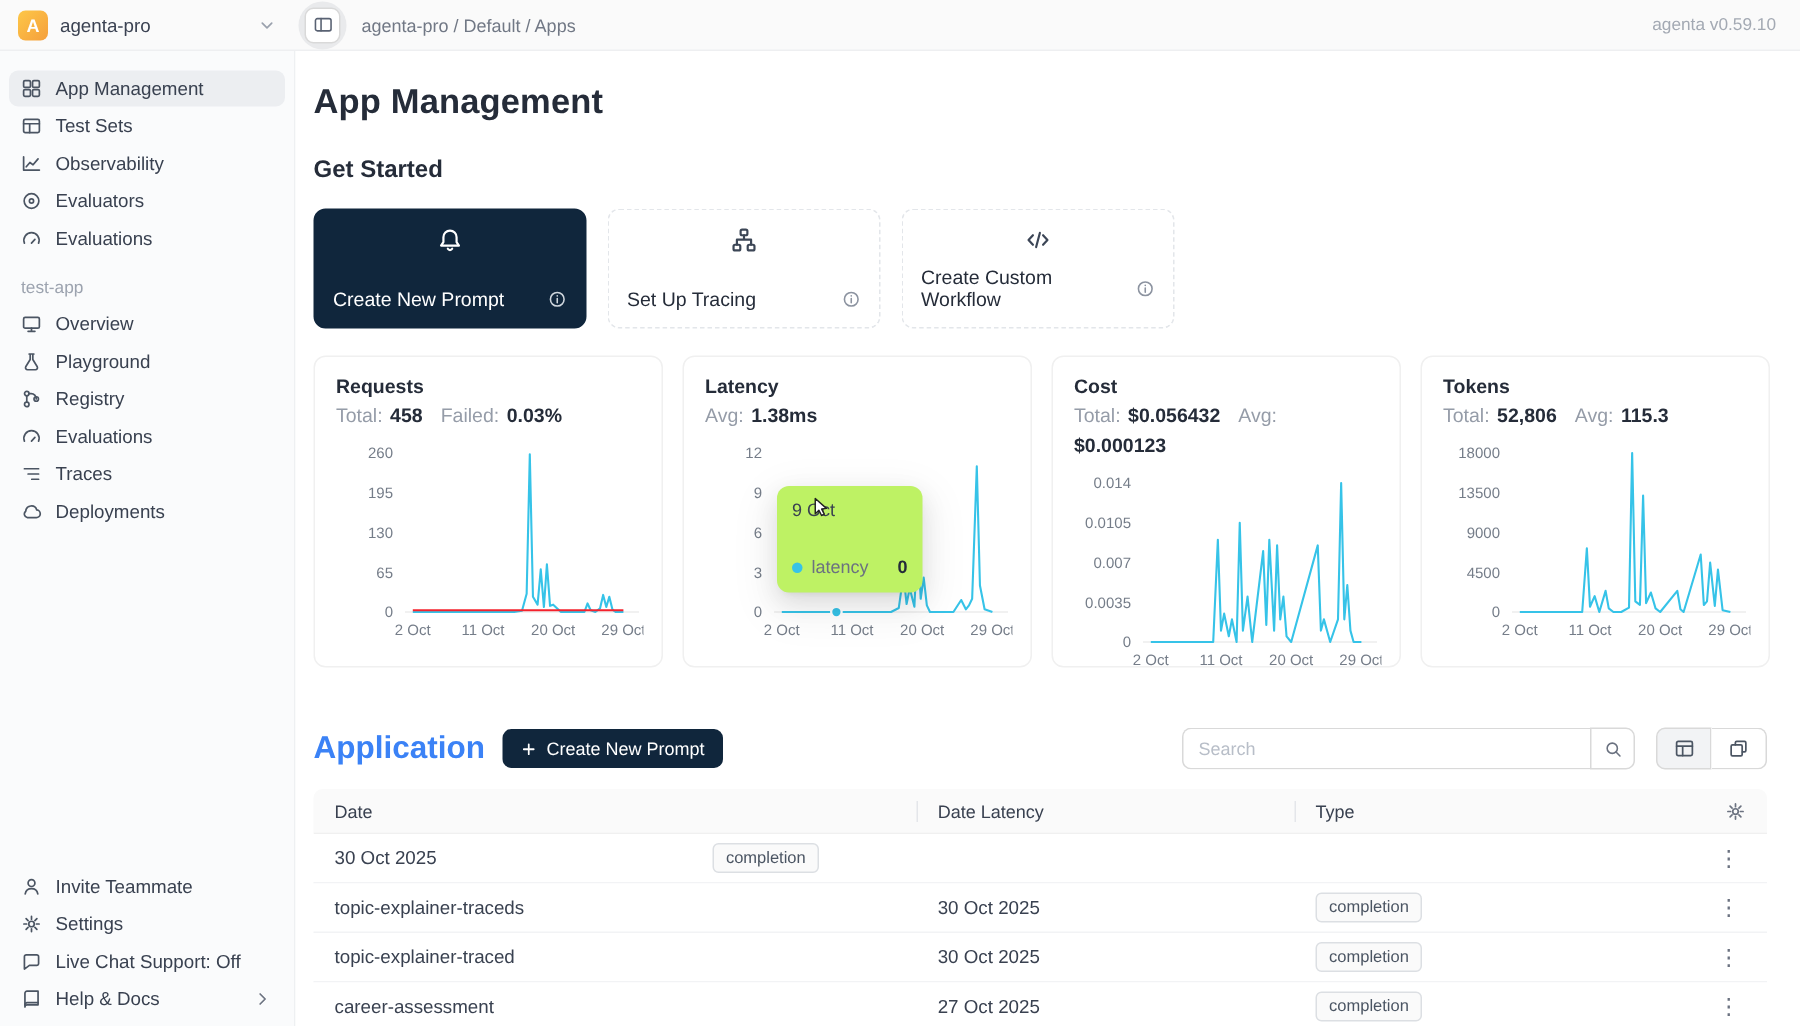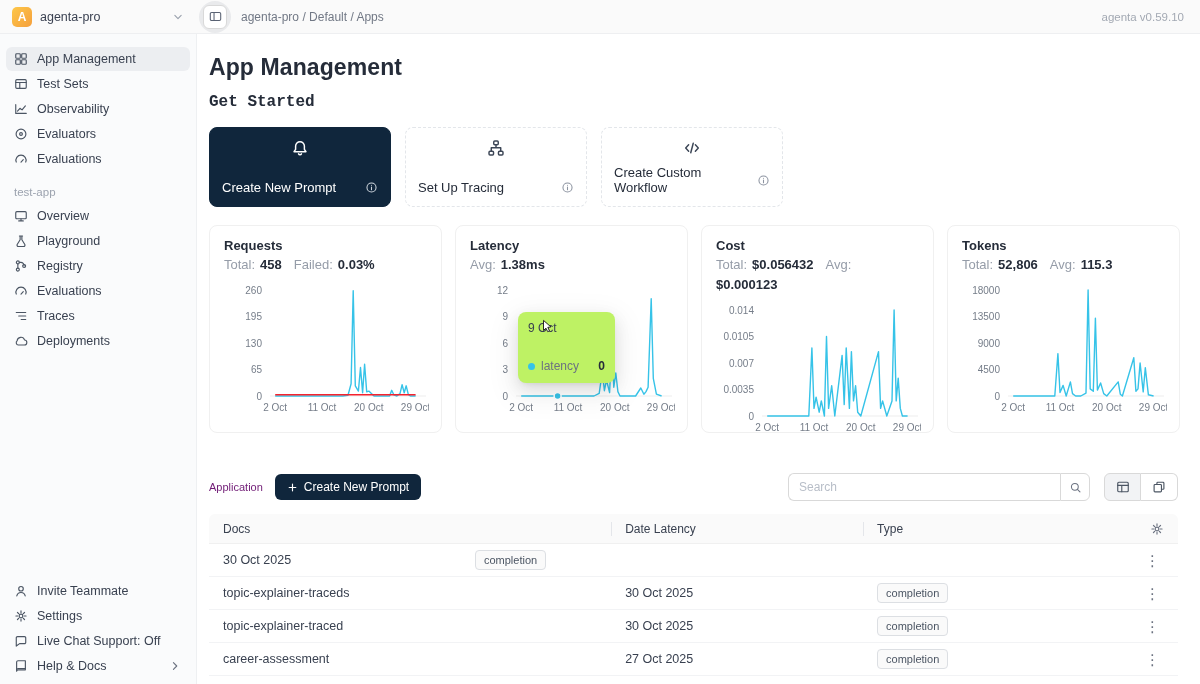--- a/index.html
+++ b/index.html
@@ -28,21 +28,21 @@
   .side-item{display:flex;align-items:center;gap:9px;margin:1px 6px;padding:5px 8px;border-radius:6px;font-size:12.5px;color:#394150;cursor:pointer;}
   .side-item .icon{color:#4b5563;flex:0 0 14px;}
   .side-item.active{background:#eceef1;}
   .side-item .chev-r{margin-left:auto;color:#6b7280;}
   .side-section{font-size:11.5px;color:#9ca3af;padding:14px 14px 5px;}
   .side-bottom{position:absolute;bottom:5px;left:0;right:0;}
 
   
   .main{position:absolute;left:197px;top:34px;right:0;bottom:0;overflow:hidden;padding:20px 22px 0 12px;background:#fff;}
   .page-title{font-size:23px;font-weight:700;color:#252c39;letter-spacing:.1px;}
-  .section-h{font-size:16px;font-weight:700;color:#252c39;margin-top:12px;font-family:Liberation Mono, monospace;}
+  .section-h{font-size:16px;font-weight:700;color:#252c39;margin-top:24px;}
 
   .gs-row{display:flex;gap:14px;margin-top:16px;}
   .gs-card{width:182px;height:80px;border:1px dashed #e3e6ea;border-radius:8px;padding:11px 12px;display:flex;flex-direction:column;justify-content:space-between;background:#fff;cursor:pointer;}
   .gs-card.dark{background:#10263c;border:1px solid #10263c;}
   .gs-icon{color:#3c4656;}
   .gs-icon svg{width:18px;height:18px;}
   .gs-card.dark .gs-icon{color:#fff;}
   .gs-bottom{display:flex;align-items:center;justify-content:space-between;}
   .gs-label{font-size:13px;font-weight:500;color:#252c39;}
   .gs-card.dark .gs-label{color:#fff;}
@@ -63,21 +63,21 @@
     box-shadow:0 3px 6px -4px rgba(0,0,0,.12),0 6px 16px rgba(0,0,0,.10),0 9px 28px 8px rgba(0,0,0,.05);}
   .tt-title{font-size:12px;color:#394150;margin-bottom:24px;}
   .tt-row{display:flex;align-items:center;gap:6px;font-size:12px;}
   .tt-dot{width:7px;height:7px;border-radius:50%;background:#36c3e8;flex:0 0 7px;}
   .tt-series{color:#6b7280;}
   .tt-value{margin-left:auto;color:#252c39;font-weight:700;}
   .cursor{position:absolute;left:84px;top:92px;z-index:5;width:14px;height:17px;}
 
   
   .app-header{display:flex;align-items:center;margin-top:40px;gap:12px;height:28px;}
-  .app-h{font-size:11px;font-weight:400;color:#701a75;}
+  .app-h{font-size:21px;font-weight:700;color:#3b82f6;}
   .btn-dark{display:inline-flex;align-items:center;gap:6px;background:#10263c;color:#fff;border:none;border-radius:6px;height:26px;padding:0 12px;font-size:12px;cursor:pointer;font-family:inherit;}
   .btn-dark .icon{color:#fff;}
   .btn-dark .icon svg{width:11px;height:11px;stroke-width:1.7;}
   .spacer{flex:1;}
   .search-wrap{display:flex;}
   .search-input{width:272px;height:28px;border:1px solid #d9d9d9;border-right:none;border-radius:6px 0 0 6px;padding:0 10px;font-size:12px;color:#394150;outline:none;background:#fff;font-family:inherit;}
   .search-input::placeholder{color:#b8bec8;}
   .search-btn{width:30px;height:28px;border:1px solid #d9d9d9;background:#fff;border-radius:0 6px 6px 0;display:flex;align-items:center;justify-content:center;color:#6b7280;cursor:pointer;}
   .search-btn svg{width:13px;height:13px;}
   .view-toggle{display:flex;margin-left:2px;}
@@ -496,21 +496,21 @@
                 <rect x="2.4" y="5.2" width="8.4" height="8.4" rx="1"></rect>
                 <path d="M5.6 5.2V3.6a1 1 0 0 1 1-1h6a1 1 0 0 1 1 1v6a1 1 0 0 1-1 1h-1.6"></path>
               </svg>
             </span>
         </button>
       </div>
     </div>
 
     <div class="table">
       <div class="t-head" id="t-head">
-  <div class="t-cell c-name">Docs</div>
+  <div class="t-cell c-name">Date</div>
   <div class="t-cell c-date sep">Date Latency</div>
   <div class="t-cell c-type sep">Type</div>
   <div class="t-cell c-actions">
     <span class="icon gear-ic">
               <svg viewBox="0 0 16 16">
                 <circle cx="8" cy="8" r="2.1"></circle>
                 <path d="M8 2.2v2.1M8 11.7v2.1M2.2 8h2.1M11.7 8h2.1M3.9 3.9l1.5 1.5M10.6 10.6l1.5 1.5M12.1 3.9l-1.5 1.5M5.4 10.6l-1.5 1.5"></path>
               </svg>
             </span>
   </div>

